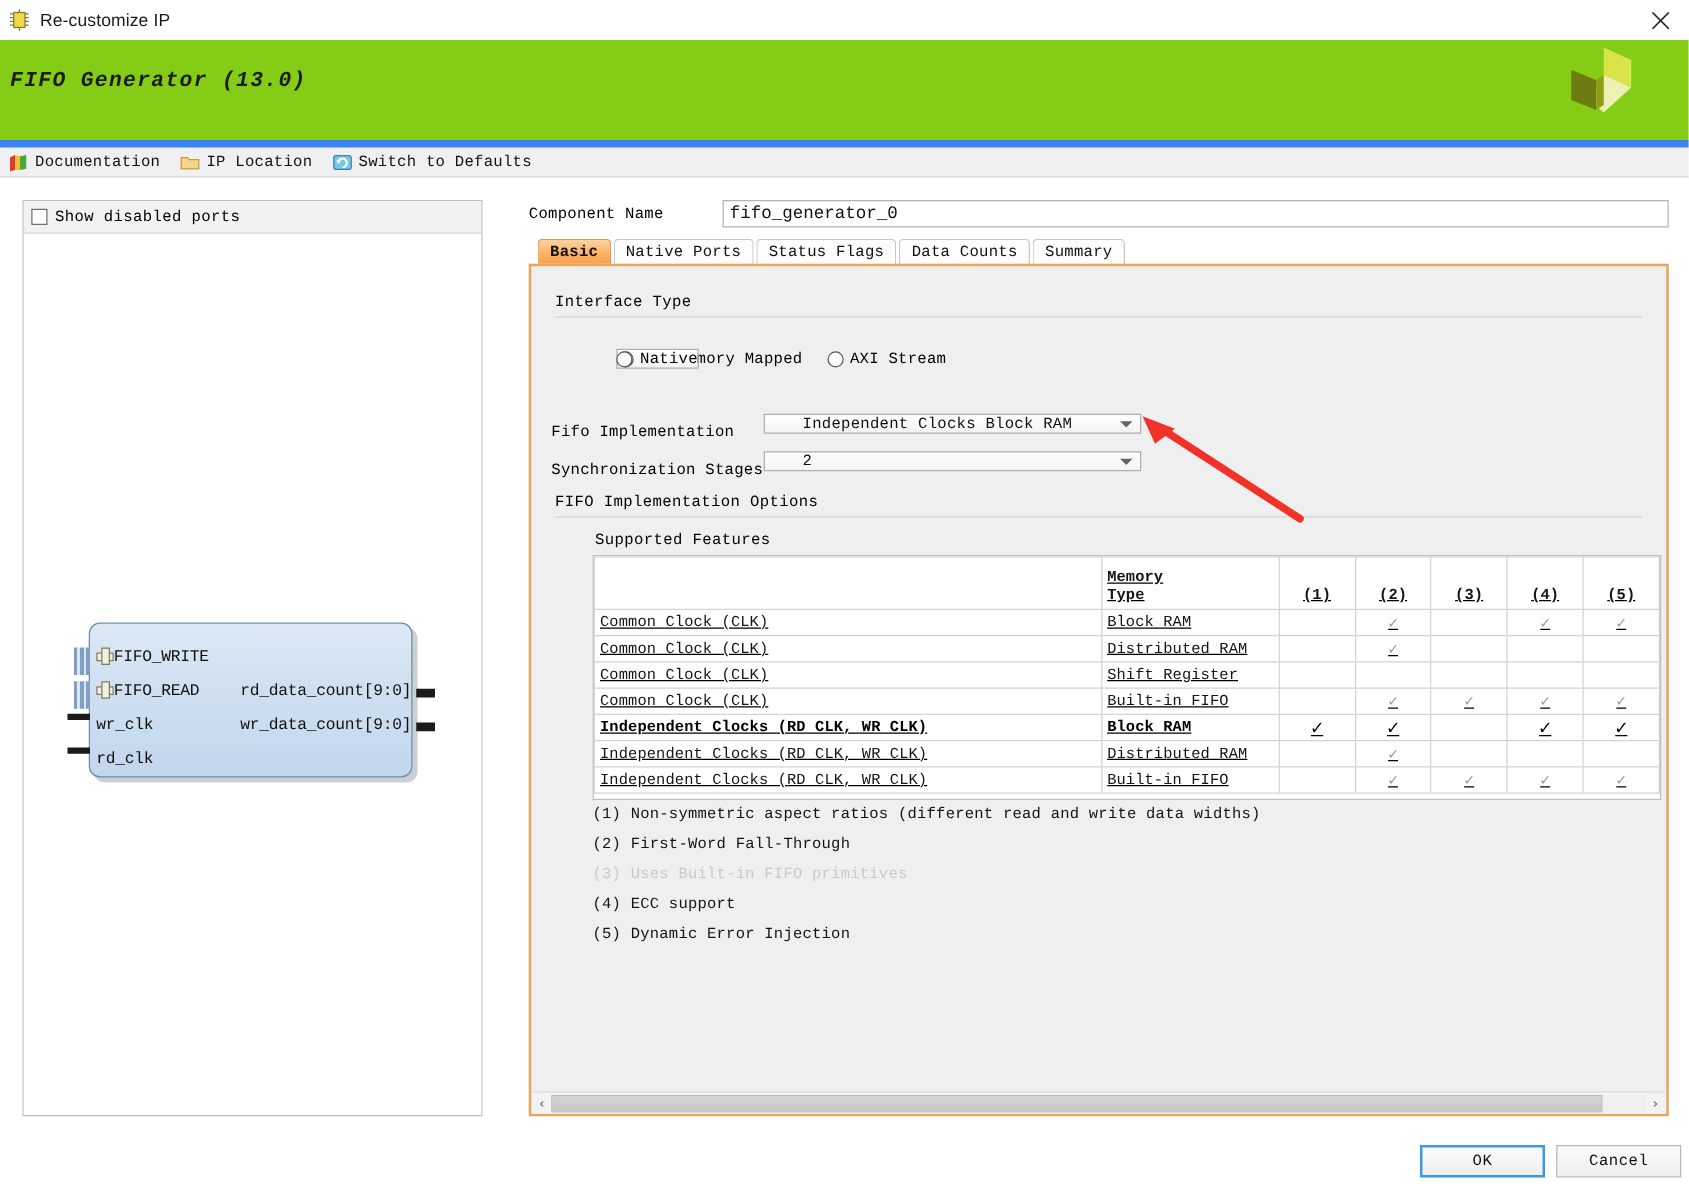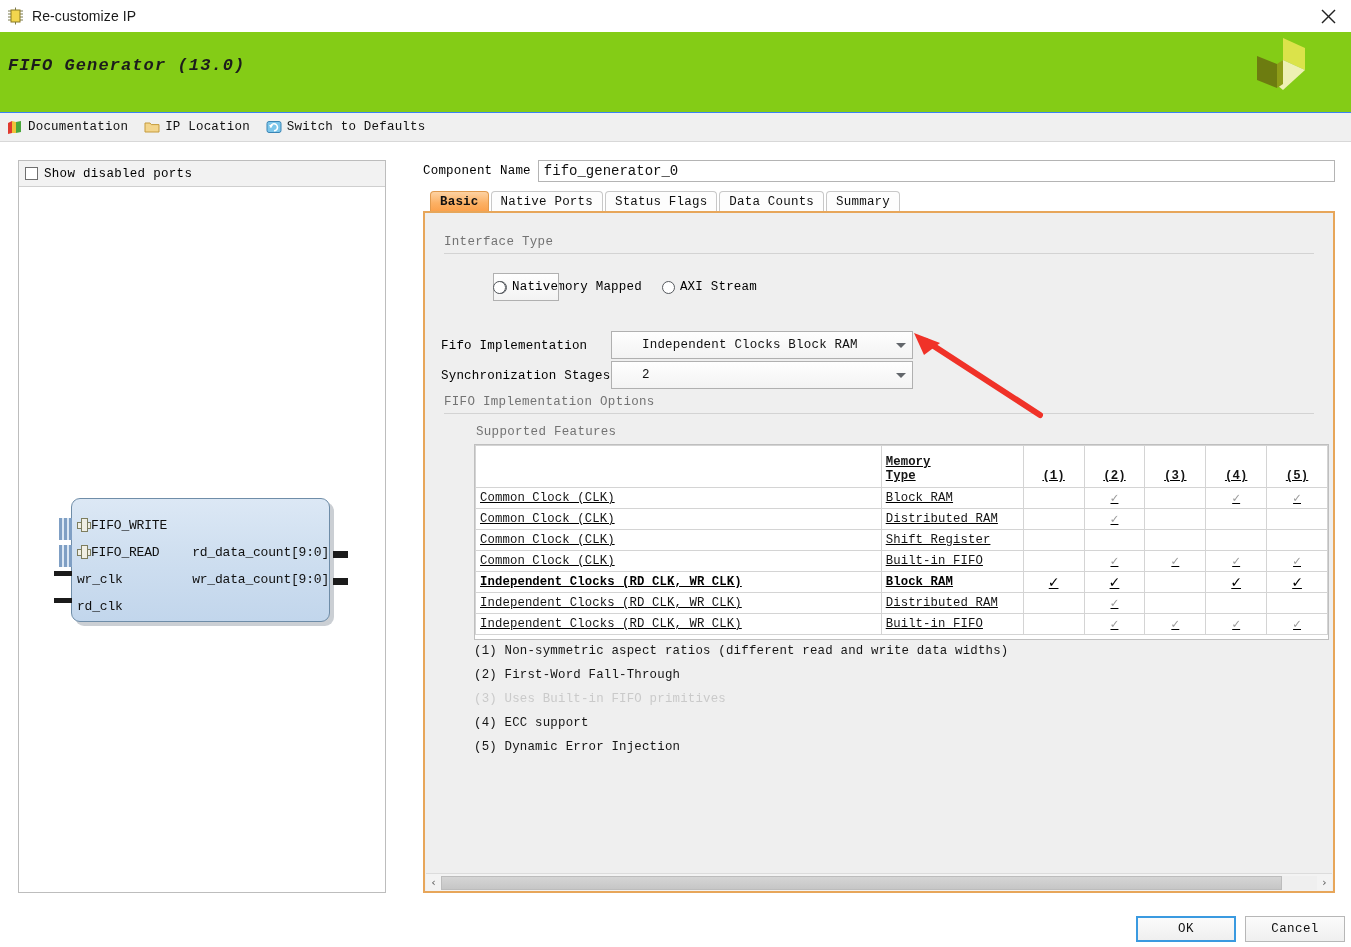--- a/index.html
+++ b/index.html
@@ -40,21 +40,21 @@
   #ip-title {
     position:absolute; left:8px; top:24px;
     font-family:"Liberation Mono", monospace;
     font-size:17px; font-weight:bold; letter-spacing:1.1px; color:#1c1c1c;
   }
   #xlogo { position:absolute; right:38px; top:4px; width:60px; height:62px; }
 
   
   #toolbar {
     position:absolute; left:0; top:112px; width:1351px; height:30px;
-    background:#f0f0f0; border-top:1px solid #3b82f6; border-bottom:1px solid #d8d8d8;
+    background:#f0f0f0; border-top:6px solid #3b82f6; border-bottom:1px solid #d8d8d8;
     display:flex; align-items:center; padding-left:7px;
   }
   .tb-item { display:flex; align-items:center; cursor:pointer; margin-right:16px; }
   .tb-item .lbl {
     font-family:"Liberation Mono", monospace; font-size:12.5px;
     color:#111; margin-left:5px; letter-spacing:0.2px;
   }
   .tb-ico { width:16px; height:16px; position:relative; flex:0 0 auto; }
 
   
@@ -109,21 +109,21 @@
   }
   .plus-ico:before, .plus-ico:after {
     content:""; position:absolute; background:#f0efe4; border:1px solid #7d7d5e;
   }
   .plus-ico:before { left:0; top:4px; width:12px; height:5px; }
   .plus-ico:after  { left:4px; top:0; width:5px; height:12px; }
 
   
   #compname-row {
     position:absolute; left:423px; top:160px; width:912px; height:22px;
-    display:flex; align-items:center;
+    display:flex; align-items:center;gap:40px;
   }
   #compname-label {
     font-family:"Liberation Mono", monospace; font-size:12.5px;
     letter-spacing:0.2px; margin-right:7px; white-space:nowrap;
   }
   #compname-input {
     flex:1; height:22px; border:1px solid #b4b4b4; background:#fff;
     font-family:"Liberation Mono", monospace; font-size:14px;
     padding:0 5px; line-height:20px; color:#111; outline:none;
   }
@@ -145,21 +145,21 @@
   .tab.active {
     background:linear-gradient(180deg,#fdd2a2 0%,#fcb165 55%,#fba04a 100%);
     border-color:#e09a4e; font-weight:bold;
   }
   #panel {
     position:absolute; left:423px; top:211px; width:912px; height:682px;
     border:2px solid #e7a65a; background:#efefef;
   }
   .sect-title {
     position:absolute; font-family:"Liberation Mono", monospace;
-    font-size:12.5px; letter-spacing:0.3px; color:#737373;
+    font-size:12.5px; letter-spacing:0.3px; color:#000000;
   }
   .sect-rule {
     position:absolute; height:1px; background:#d3d3d3;
   }
   
   .radio-grp { position:absolute; display:flex; align-items:center; }
   .radio { display:flex; align-items:center; margin-right:20px; cursor:pointer; }
   .radio .dot {
     width:13px; height:13px; border:1px solid #55595e; border-radius:50%;
     background:#fff; position:relative; flex:0 0 auto;
@@ -171,21 +171,21 @@
   .radio .rl {
     font-family:"Liberation Mono", monospace; font-size:12.5px;
     margin-left:5px; letter-spacing:0.2px; white-space:nowrap;
   }
   
   .fld-label {
     position:absolute; font-family:"Liberation Mono", monospace;
     font-size:12.5px; letter-spacing:0.2px; white-space:nowrap;
   }
   .sel {
-    position:absolute; height:28px; border:1px solid #b0b0b0;
+    position:absolute; height:16px; border:1px solid #b0b0b0;
     background:linear-gradient(180deg,#fefefe 0%,#f3f3f3 100%);
     display:flex; align-items:center; cursor:pointer;
   }
   .sel .sv {
     flex:1; font-family:"Liberation Mono", monospace; font-size:12.5px;
     padding-left:6px; color:#111; letter-spacing:0.2px; white-space:nowrap;
     overflow:hidden;
     margin-left:24px;
   }
   .sel .arrow {

